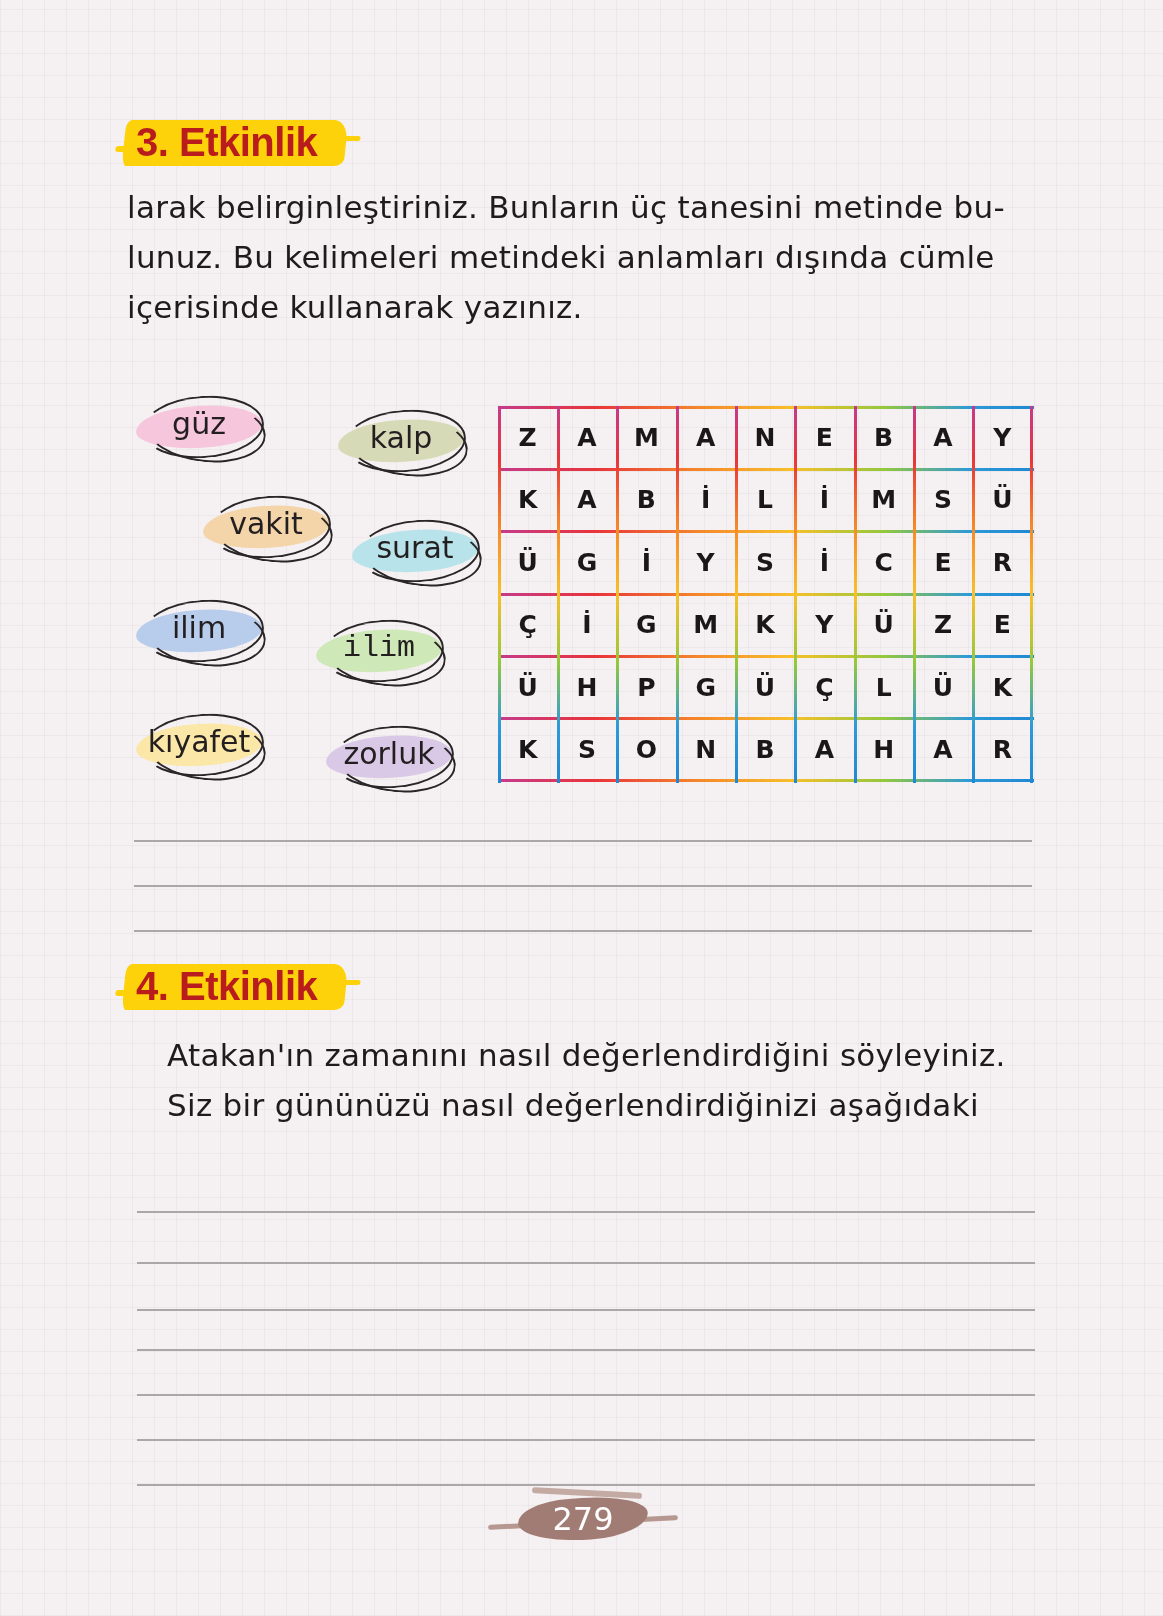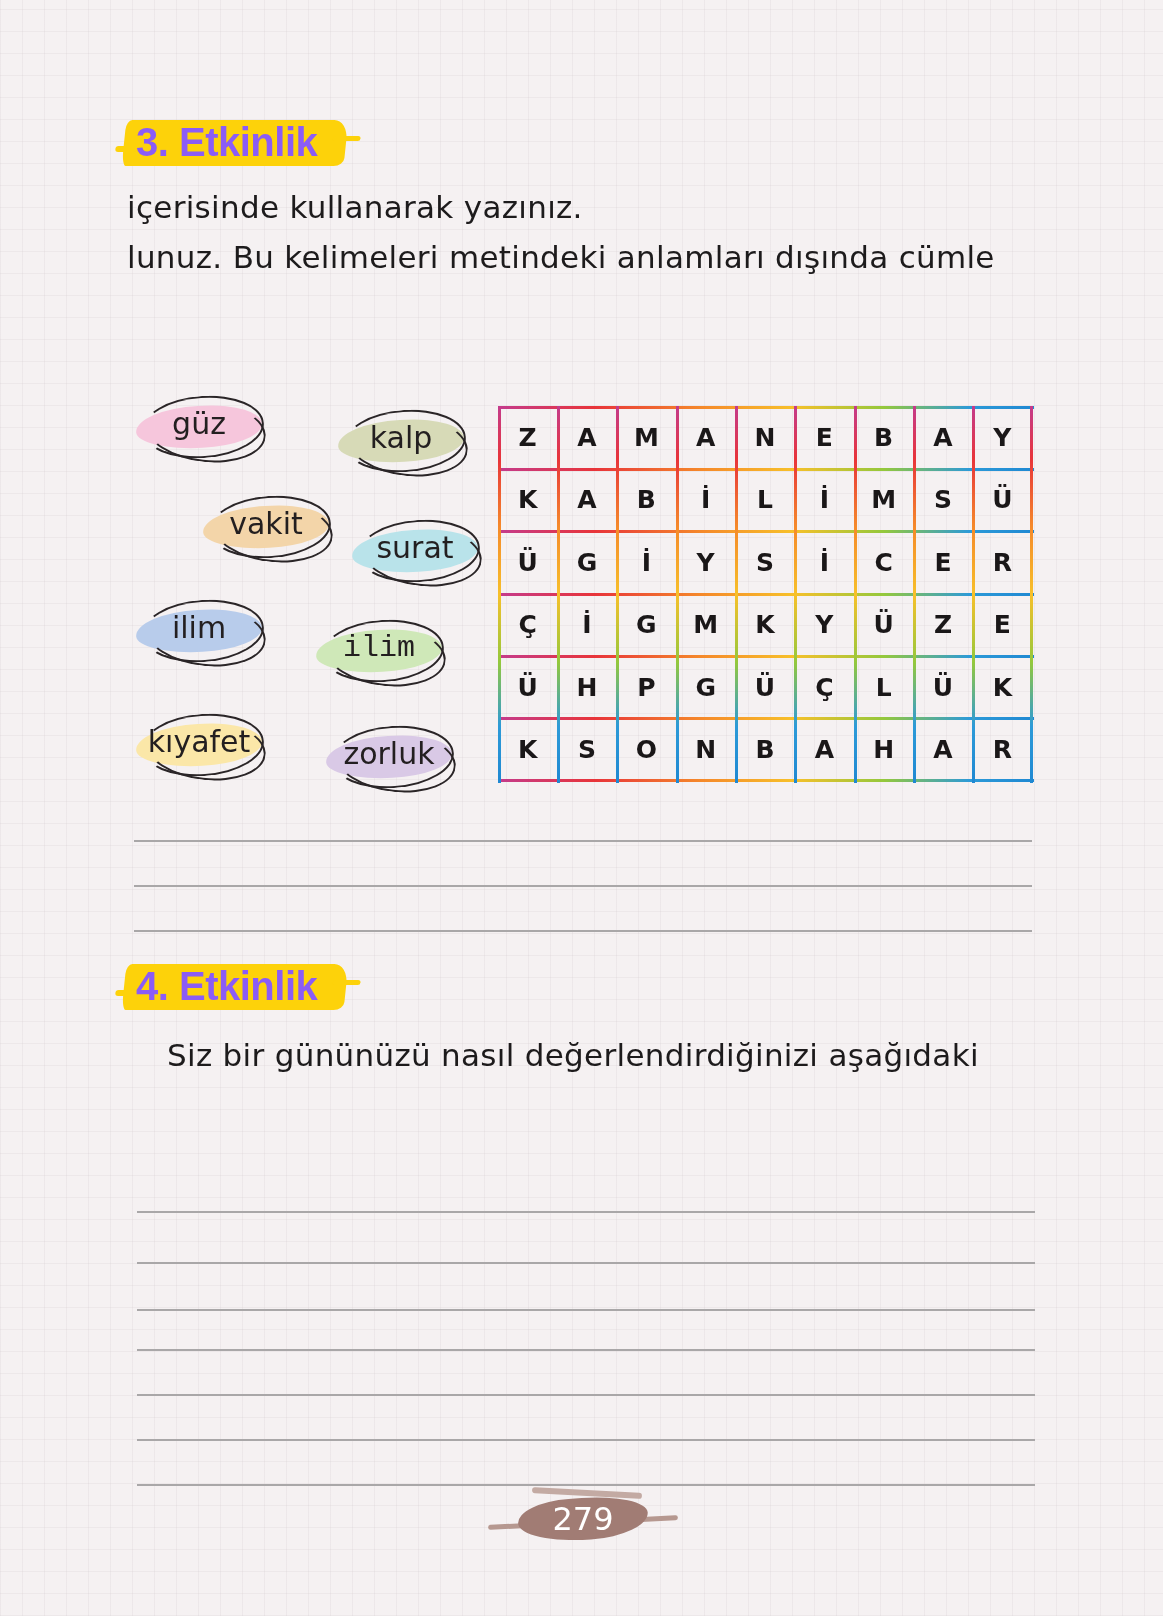--- a/index.html
+++ b/index.html
@@ -23,21 +23,21 @@
     border-radius: 6px 14px 10px 4px / 10px 20px 8px 16px;
     transform: skewX(-6deg);
   }
   .brush::before, .brush::after {
     content: ""; position: absolute; background: #fdd20a; height: 6px; border-radius: 3px;
   }
   .brush::before { left: -8px; top: 26px; width: 22px; }
   .brush::after { right: -14px; top: 16px; width: 28px; height: 5px; }
   .heading-text {
     position: relative; font-family: "Liberation Sans", sans-serif; font-weight: bold;
-    font-size: 40px; color: #8b5cf6; line-height: 56px; padding-left: 12px;
+    font-size: 40px; color: #b91c1c; line-height: 56px; padding-left: 12px;
     letter-spacing: -0.5px;
   }
 
   .para {
     position: absolute; left: 127px; width: 905px;
     font-family: "DejaVu Sans", sans-serif; font-size: 31px; line-height: 50px;
     color: #1d1b1c; text-align: justify; font-weight: normal;
     letter-spacing: 0.3px;
   }
   .para .indent { display: inline-block; width: 40px; }
@@ -106,22 +106,23 @@
 </style>
 </head>
 <body>
 
 <div class="heading" style="left:124px; top:114px; width:230px;">
   <div class="brush" style="width:222px;"></div>
   <div class="heading-text">3. Etkinlik</div>
 </div>
 
 <div class="para" style="top:182px;">
+  <div>larak belirginleştiriniz. Bunların üç tanesini metinde bu-</div>
+  <div>lunuz. Bu kelimeleri metindeki anlamları dışında cümle</div>
   <div>içerisinde kullanarak yazınız.</div>
-  <div>lunuz. Bu kelimeleri metindeki anlamları dışında cümle</div>
 </div>
 
 <div class="badge" style="left:134px; top:394px;">
   <div class="smear" style="background:#f6c6dc;"></div>
   <div class="ring1"></div>
     <div class="ring2"></div>
   <div class="word">güz</div>
 </div>
 <div class="badge" style="left:336px; top:408px;">
   <div class="smear" style="background:#d7dab7;"></div>
@@ -260,20 +261,21 @@
 <div class="write-line" style="left:134px; width:898px; top:840px;"></div>
 <div class="write-line" style="left:134px; width:898px; top:885px;"></div>
 <div class="write-line" style="left:134px; width:898px; top:930px;"></div>
 
 <div class="heading" style="left:124px; top:958px; width:230px;">
   <div class="brush" style="width:222px;"></div>
   <div class="heading-text">4. Etkinlik</div>
 </div>
 
 <div class="para" style="top:1030px;">
+  <div><span class="indent"></span><span>Atakan'ın zamanını nasıl değerlendirdiğini söyleyiniz.</span></div>
   <div><span class="indent"></span><span>Siz bir gününüzü nasıl değerlendirdiğinizi aşağıdaki</span></div>
 </div>
 
 <div class="write-line" style="left:137px; width:898px; top:1211px;"></div>
 <div class="write-line" style="left:137px; width:898px; top:1262px;"></div>
 <div class="write-line" style="left:137px; width:898px; top:1309px;"></div>
 <div class="write-line" style="left:137px; width:898px; top:1349px;"></div>
 <div class="write-line" style="left:137px; width:898px; top:1394px;"></div>
 <div class="write-line" style="left:137px; width:898px; top:1439px;"></div>
 <div class="write-line" style="left:137px; width:898px; top:1484px;"></div>

